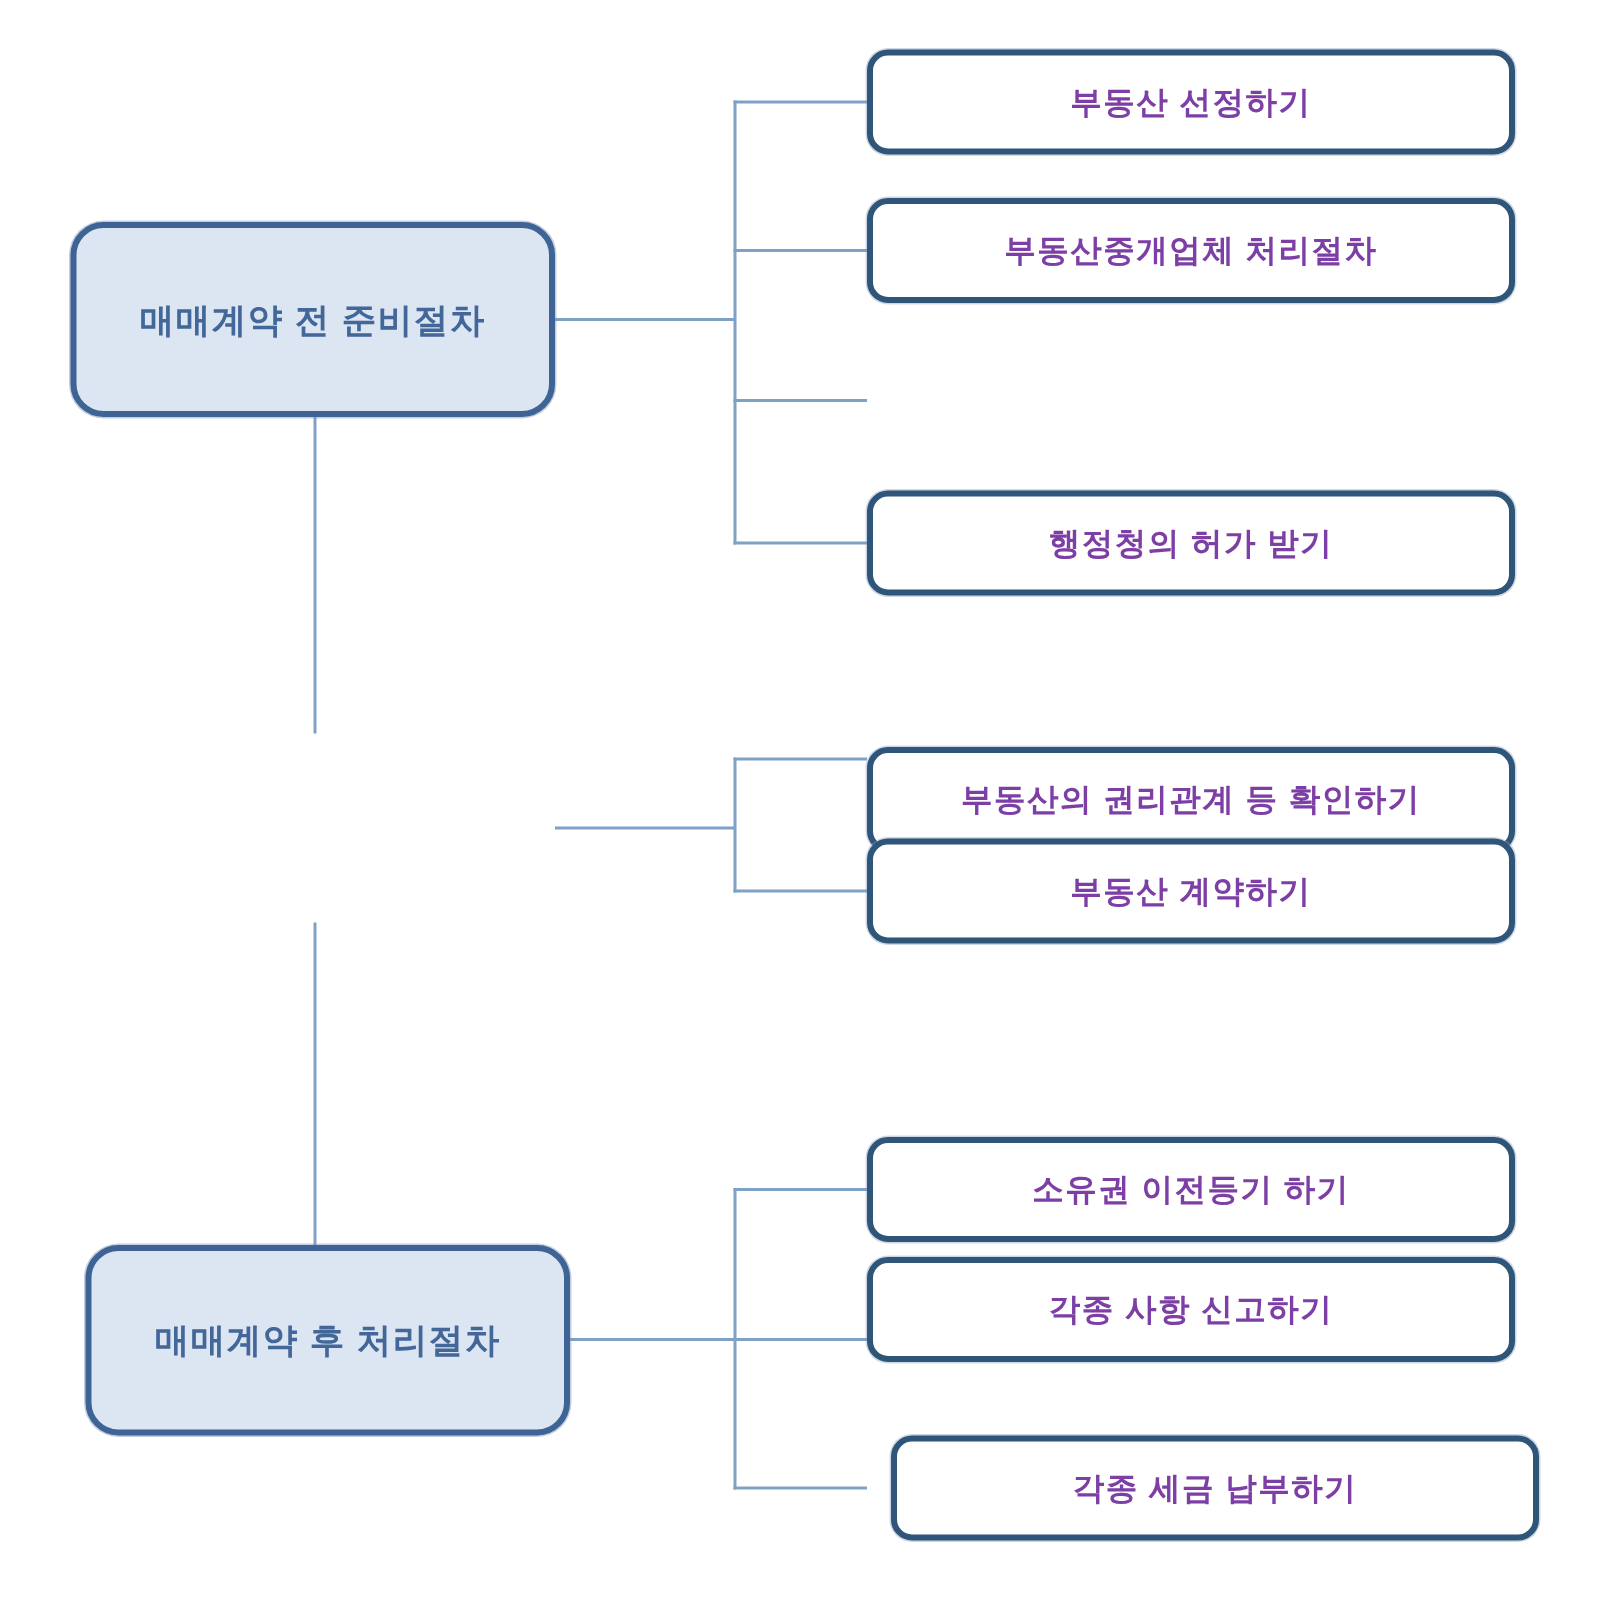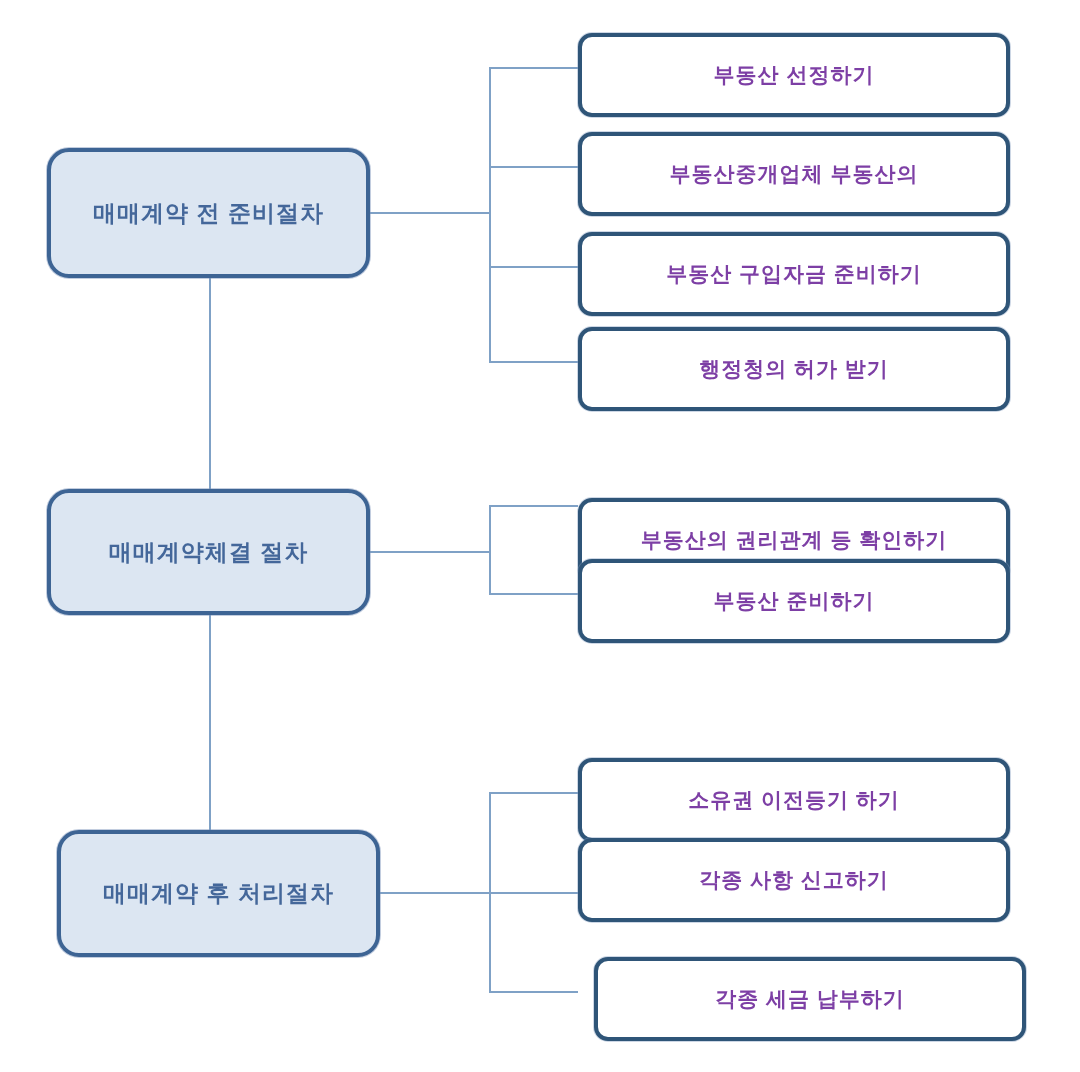--- a/index.html
+++ b/index.html
@@ -39,21 +39,21 @@
     font-size:23px;
     font-weight:bold;
     letter-spacing:1px;
     text-align:center;
     box-shadow:0 0 0 1px rgba(120,145,185,.45);
   }
   .step{
     position:absolute;
     left:578px;
     width:432px;
-    height:84px;
+    height:70px;
     box-sizing:border-box;
     background:var(--step-fill);
     border:4px solid var(--step-border);
     border-radius:14px;
     display:flex;
     align-items:center;
     justify-content:center;
     color:var(--step-text);
     font-size:21px;
     font-weight:bold;
@@ -89,45 +89,39 @@
   <div class="vline" style="left:489px;top:792px;height:201px;"></div>
   <div class="hline" style="left:489px;top:792px;width:89px;"></div>
   <div class="hline" style="left:489px;top:991px;width:89px;"></div>
 
   <div class="vline" style="left:209px;top:278px;height:211px;"></div>
   <div class="vline" style="left:209px;top:615px;height:215px;"></div>
 
   <div class="stage" style="top:148px;height:130px;">
     <span>매매계약 전 준비절차</span>
   </div>
-  <div class="stage" style="top:489px;height:126px;">
-    <span>매매계약체결 절차</span>
-  </div>
   <div class="stage" style="top:830px;height:127px;margin-left:10px;">
     <span>매매계약 후 처리절차</span>
   </div>
 
   <div class="step" style="top:33px;">
     <span>부동산 선정하기</span>
   </div>
   <div class="step" style="top:132px;">
-    <span>부동산중개업체 부동산의</span>
-  </div>
-  <div class="step" style="top:232px;">
-    <span>부동산 구입자금 준비하기</span>
+    <span>부동산중개업체 처리절차</span>
   </div>
   <div class="step" style="top:327px;justify-content:center;">
     <span>행정청의 허가 받기</span>
   </div>
 
   <div class="step" style="top:471px;margin-top:27px;">
     <span>부동산의 권리관계 등 확인하기</span>
   </div>
   <div class="step" style="top:559px;">
-    <span>부동산 준비하기</span>
+    <span>부동산 계약하기</span>
   </div>
 
   <div class="step" style="top:758px;">
     <span>소유권 이전등기 하기</span>
   </div>
   <div class="step" style="top:838px;">
     <span>각종 사항 신고하기</span>
   </div>
   <div class="step" style="top:957px;margin-left:16px;">
     <span>각종 세금 납부하기</span>

